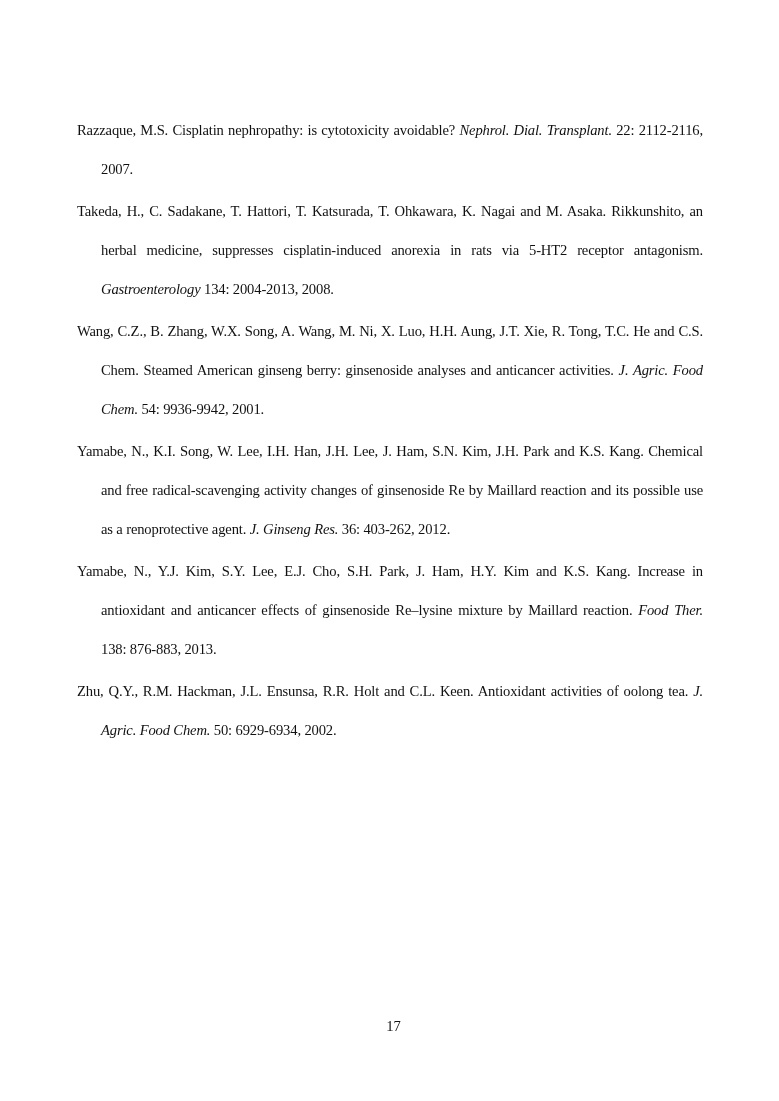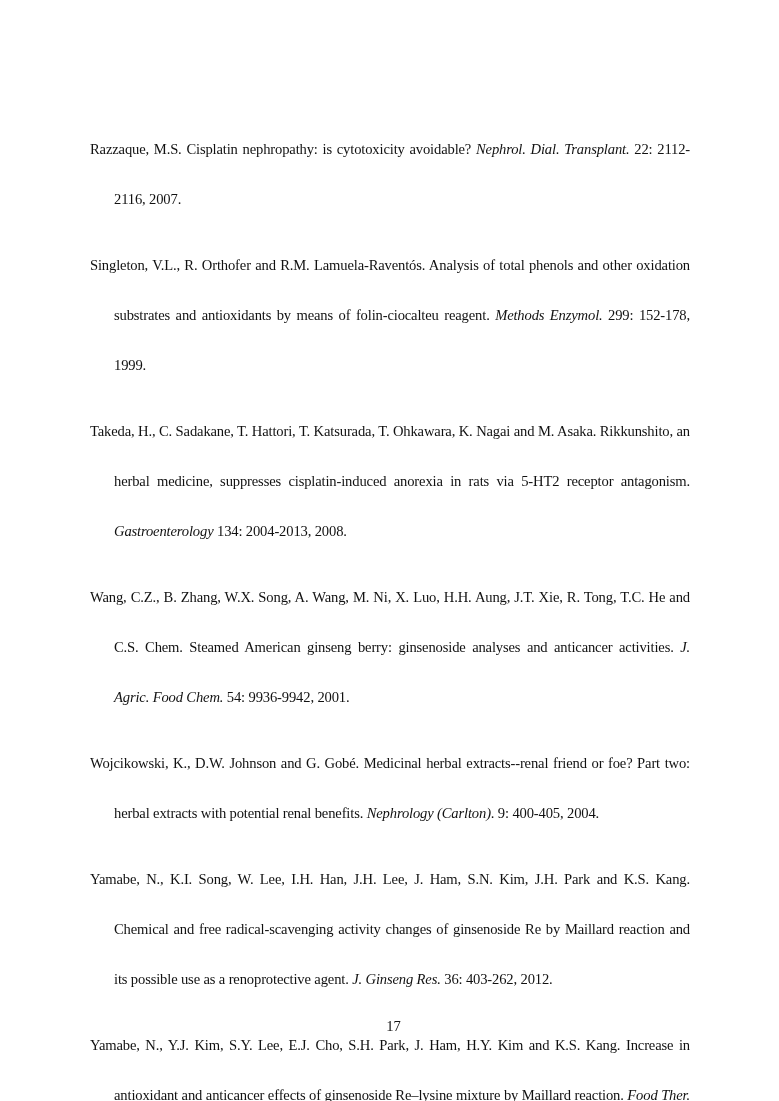--- a/index.html
+++ b/index.html
@@ -16,43 +16,42 @@
       color: #111111;
     }
     .refs {
       position: absolute;
       left: 74px;
       top: 108px;
       width: 632px;
     }
     .ref {
       font-size: 14.6px;
-      line-height: 50px;
+      line-height: 39px;
       text-align: justify;
       padding-left: 24px;
       text-indent: -24px;
-      margin: 16px;
+      margin: 3px;
       letter-spacing: -0.15px;
     }
     .ref i { font-style: italic; }
     .page-number {
       position: absolute;
       left: 4px;
       width: 779px;
       top: 1018px;
       text-align: center;
       font-size: 14.6px;
     }
   </style>
 </head>
 <body>
 
 <div class="refs">
   <p class="ref"><span>Razzaque, M.S. Cisplatin nephropathy: is cytotoxicity avoidable? </span><i>Nephrol. Dial. Transplant.</i><span> 22: 2112-2116, 2007.</span></p>
-  <p class="ref"><span>Singleton, V.L., R. Orthofer and R.M. Lamuela-Raventós. Analysis of total phenols and other oxidation substrates and antioxidants by means of folin-ciocalteu reagent. </span><i>Methods Enzymol.</i><span> 299: 152-178, 1999.</span></p>
   <p class="ref"><span>Takeda, H., C. Sadakane, T. Hattori, T. Katsurada, T. Ohkawara, K. Nagai and M. Asaka. Rikkunshito, an herbal medicine, suppresses cisplatin-induced anorexia in rats via 5-HT2 receptor antagonism. </span><i>Gastroenterology</i><span> 134: 2004-2013, 2008.</span></p>
   <p class="ref"><span>Wang, C.Z., B. Zhang, W.X. Song, A. Wang, M. Ni, X. Luo, H.H. Aung, J.T. Xie, R. Tong, T.C. He and C.S. Chem. Steamed American ginseng berry: ginsenoside analyses and anticancer activities. </span><i>J. Agric. Food Chem.</i><span> 54: 9936-9942, 2001.</span></p>
-  <p class="ref"><span>Wojcikowski, K., D.W. Johnson and G. Gobé. Medicinal herbal extracts--renal friend or foe? Part two: herbal extracts with potential renal benefits. </span><i>Nephrology (Carlton)</i><span>. 9: 400-405, 2004.</span></p>
   <p class="ref"><span>Yamabe, N., K.I. Song, W. Lee, I.H. Han, J.H. Lee, J. Ham, S.N. Kim, J.H. Park and K.S. Kang. Chemical and free radical-scavenging activity changes of ginsenoside Re by Maillard reaction and its possible use as a renoprotective agent. </span><i>J. Ginseng Res.</i><span> 36: 403-262, 2012.</span></p>
   <p class="ref"><span>Yamabe, N., Y.J. Kim, S.Y. Lee, E.J. Cho, S.H. Park, J. Ham, H.Y. Kim and K.S. Kang. Increase in antioxidant and anticancer effects of ginsenoside Re–lysine mixture by Maillard reaction. </span><i>Food Ther.</i><span> 138: 876-883, 2013.</span></p>
+  <p class="ref"><span>Zhu, Q.Y., R.M. Hackman, J.L. Ensunsa, R.R. Holt and C.L. Keen. Antioxidant activities of oolong tea. </span><i>J. Agric. Food Chem.</i><span> 50: 6929-6934, 2002.</span></p>
 </div>
 
 <div class="page-number">17</div>
 
 </body></html>

